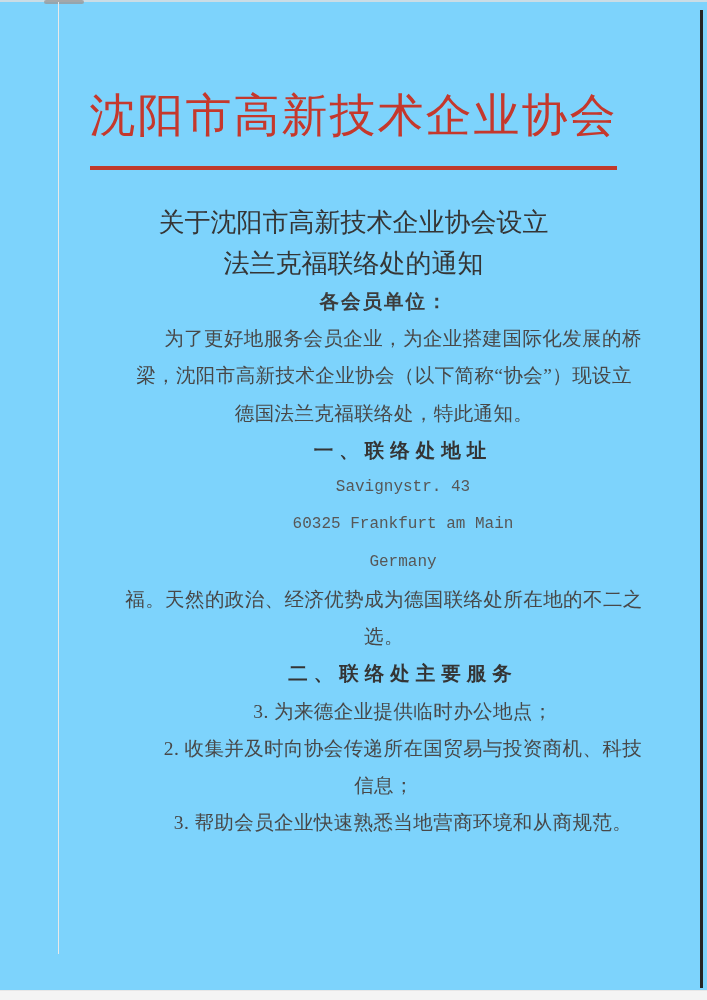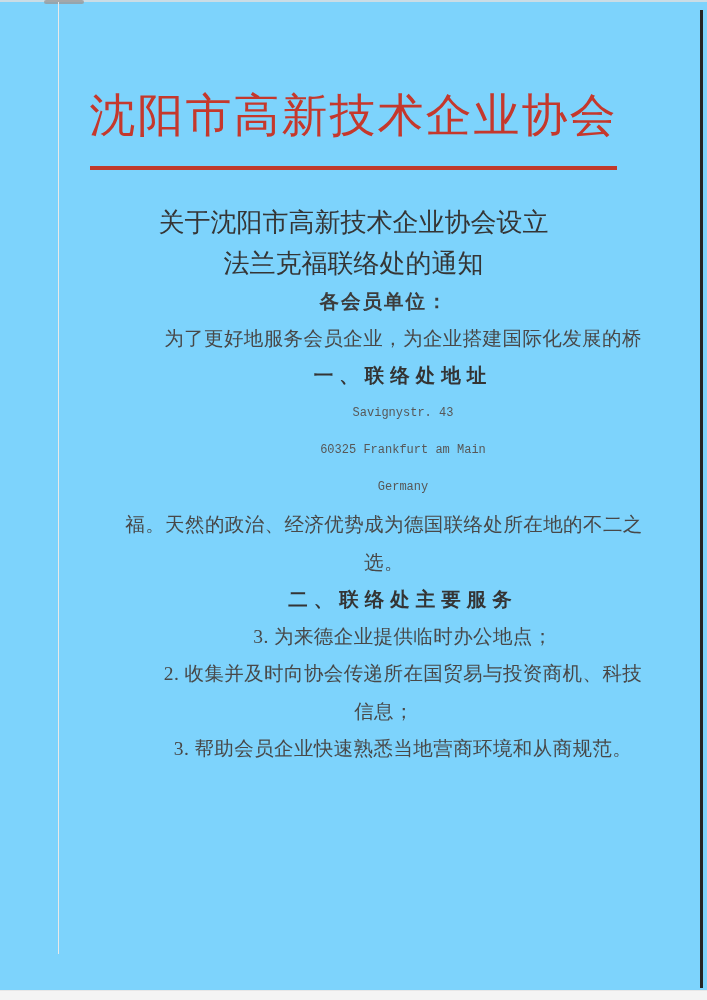--- a/index.html
+++ b/index.html
@@ -86,21 +86,21 @@
     color: #3c3c3c;
   }
   .indent { padding-left: 38px; }
   .sec-heading {
     font-weight: 700;
     letter-spacing: 6px;
     color: #343434;
   }
   .mono {
     font-family: "Liberation Mono", "DejaVu Sans Mono", monospace;
-    font-size: 12px;
+    font-size: 16px;
     letter-spacing: 0;
     color: #575757;
   }
 </style>
 </head>
 <body>
 
 <div class="page">
 
   <div class="edge-top"></div>
@@ -116,20 +116,22 @@
 
   <div class="doc-title">
     <div>关于沈阳市高新技术企业协会设立</div>
     <div>法兰克福联络处的通知</div>
   </div>
 
   <main class="content">
     <div class="line salutation">各会员单位：</div>
 
     <div class="line indent">为了更好地服务会员企业，为企业搭建国际化发展的桥</div>
+    <div class="line">梁，沈阳市高新技术企业协会（以下简称“协会”）现设立</div>
+    <div class="line">德国法兰克福联络处，特此通知。</div>
 
     <div class="line indent sec-heading">一、联络处地址</div>
 
     <div class="line indent mono">Savignystr. 43</div>
     <div class="line indent mono">60325 Frankfurt am Main</div>
     <div class="line indent mono">Germany</div>
 
     <div class="line">福。天然的政治、经济优势成为德国联络处所在地的不二之</div>
     <div class="line">选。</div>
 

